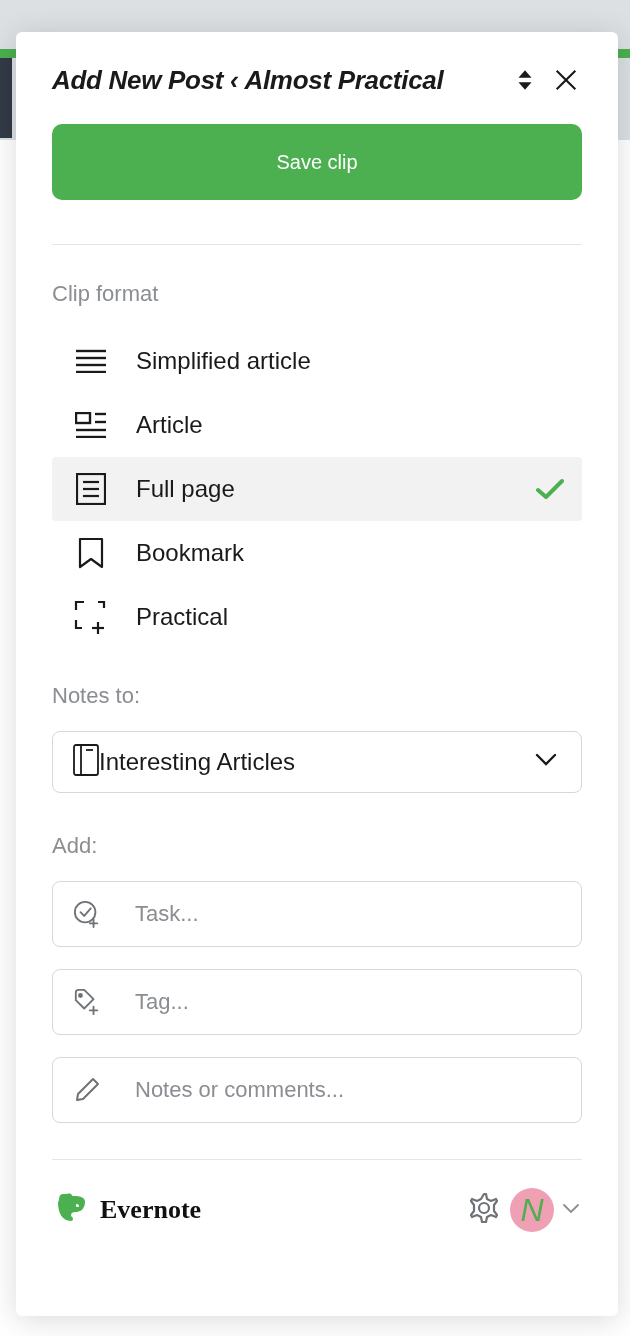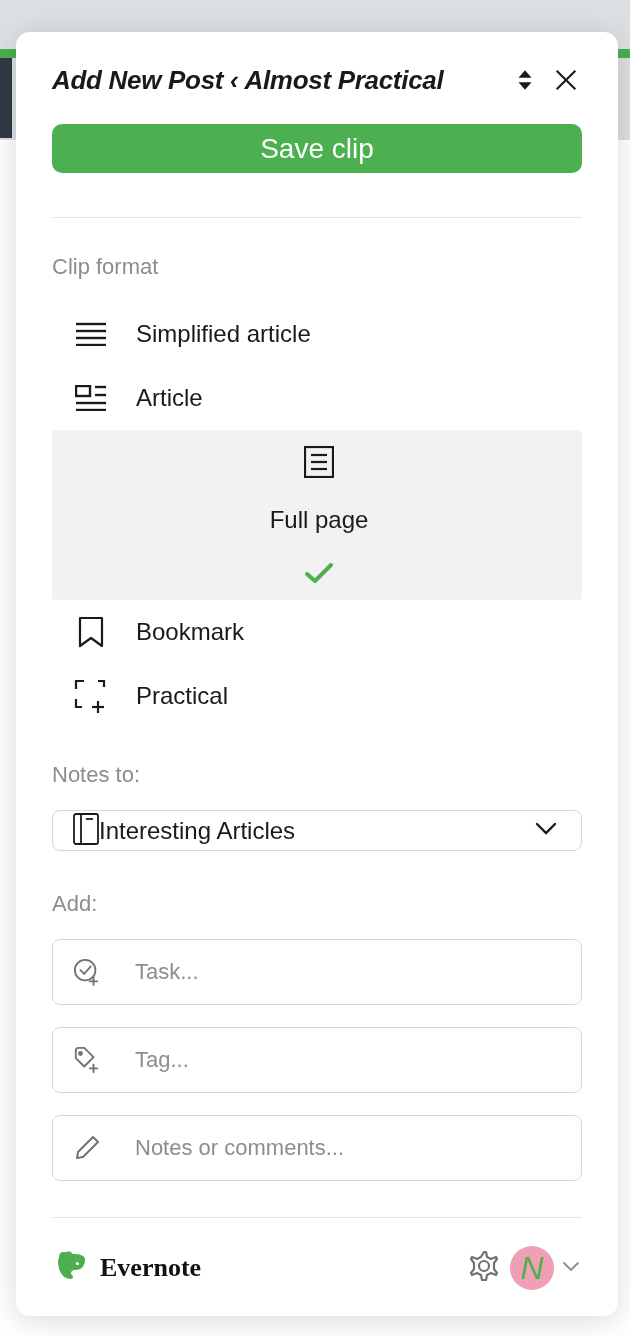--- a/index.html
+++ b/index.html
@@ -33,21 +33,21 @@
     background: #323a46;
     z-index: 1;
   }
   .panel {
     position: absolute;
     top: 32px;
     left: 16px;
     right: 12px;
     bottom: 20px;
     background: #fff;
-    border-radius: 14px;
+    border-radius: 6px;
     box-shadow: 0 4px 30px rgba(0,0,0,0.15);
     z-index: 5;
     display: flex;
     flex-direction: column;
     padding: 32px 36px 24px;
   }
   .bg-white {
     position: absolute;
     top: 140px;
     left: 0;
@@ -71,21 +71,21 @@
     letter-spacing: -0.3px;
   }
   .sort-icon svg, .close-icon svg { display:block; }
   .save-btn {
     width: 100%;
     background: #4caf50;
     color: #fff;
     border: none;
     border-radius: 10px;
     height: 76px;
-    font-size: 28px;
+    font-size: 20px;
     font-weight: 400;
     cursor: pointer;
     margin-bottom: 44px;
   }
   .divider {
     border: none;
     border-top: 1px solid #e5e5e5;
     margin: 0 0 36px;
   }
   .section-label {
@@ -102,21 +102,20 @@
   .format-item {
     display: flex;
     align-items: center;
     gap: 28px;
     padding: 16px 18px 16px 22px;
     cursor: pointer;
   }
   .format-item.selected {
     background: #f2f2f2;
     border-radius: 4px;
-    flex-direction: column;
   }
   .format-item .fi-label {
     font-size: 24px;
     color: #1a1a1a;
     flex: 1;
     font-weight: 400;
   }
   .format-item .fi-icon {
     width: 34px;
     height: 32px;

